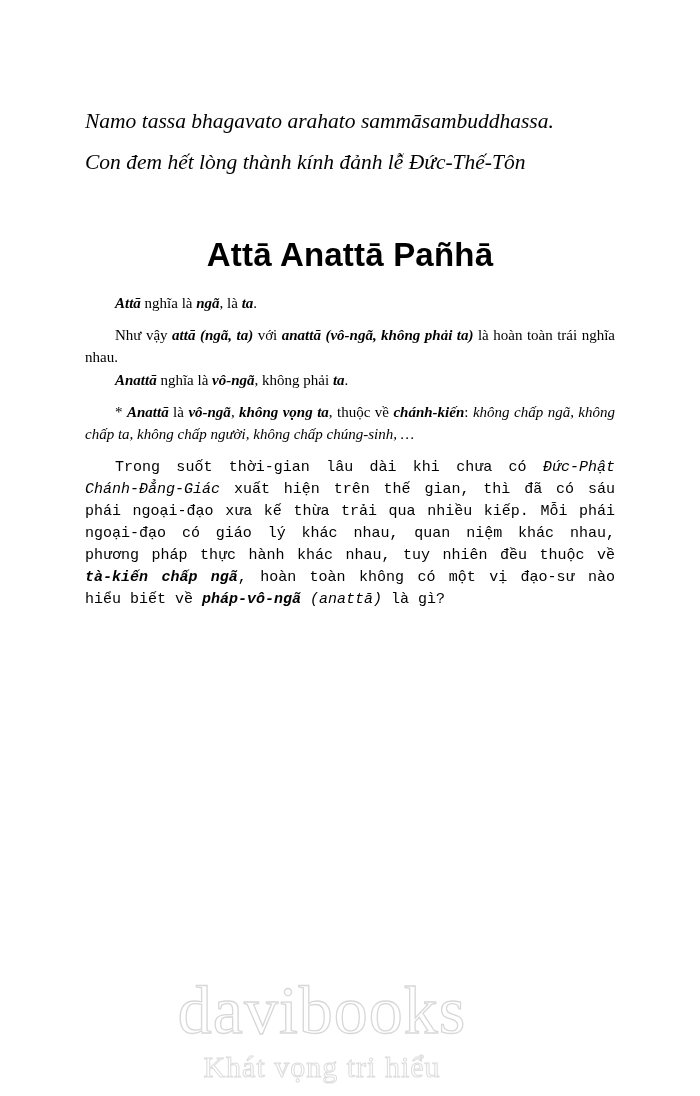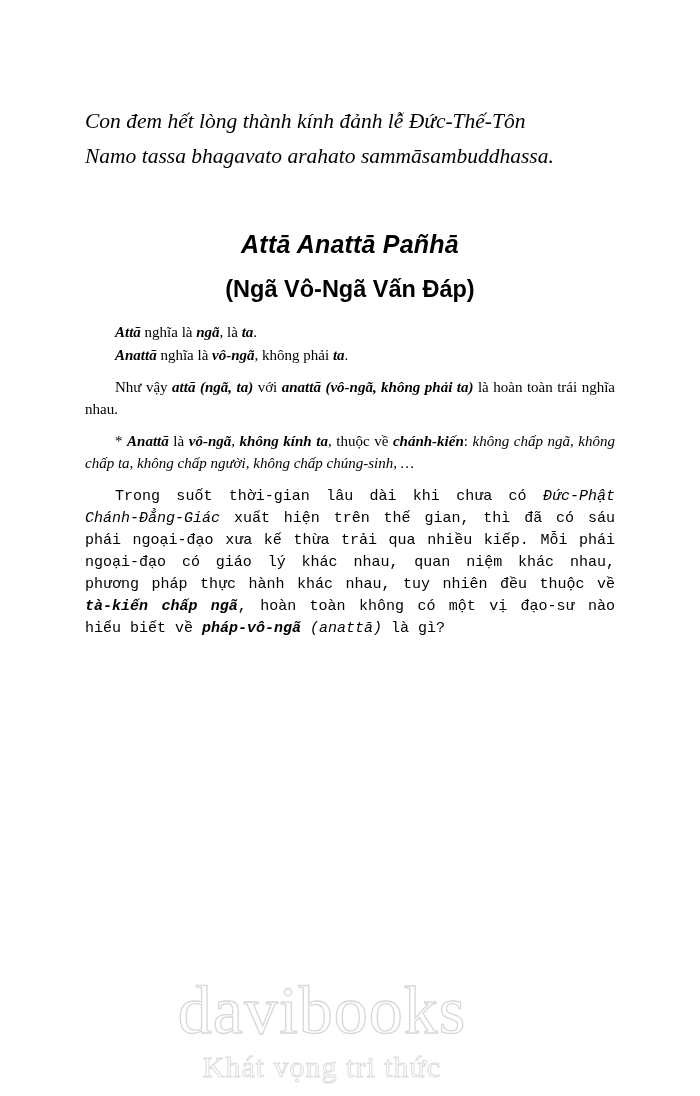--- a/index.html
+++ b/index.html
@@ -39,23 +39,22 @@
     white-space: nowrap;
   }
   .epigraph .l1 { margin-bottom: 6px; }
   .title-block {
     margin-top: 56px;
     text-align: center;
   }
   .title-main {
     font-family: "Liberation Sans", "DejaVu Sans", sans-serif;
     font-weight: bold;
-    font-size: 25px;
+    font-size: 33px;
     letter-spacing: 0.2px;
-    font-style: italic;
   }
   .title-sub {
     font-family: "Liberation Sans", "DejaVu Sans", sans-serif;
     font-weight: bold;
     font-size: 23.5px;
     margin-top: 17px;
   }
   .body-text {
     margin-top: 18px;
     font-size: 15px;
@@ -101,37 +100,36 @@
   }
 </style>
 </head>
 <body>
 
 <div class="page">
 
   <div class="content">
 
     <div class="epigraph">
+      <span class="line l1">Namo tassa bhagavato arahato sammāsambuddhassa.</span>
       <span class="line">Con đem hết lòng thành kính đảnh lễ Đức-Thế-Tôn</span>
-      <span class="line l1">Namo tassa bhagavato arahato sammāsambuddhassa.</span>
     </div>
 
     <div class="title-block">
       <div class="title-main">Attā Anattā Pañhā</div>
-      <div class="title-sub">(Ngã Vô-Ngã Vấn Đáp)</div>
     </div>
 
     <div class="body-text">
       <p class="para"><span class="bi">Attā</span><span> nghĩa là </span><span class="bi">ngã</span><span>, là </span><span class="bi">ta</span><span>.</span></p>
+      <p class="para gap"><span>Như vậy </span><span class="bi">attā (ngã, ta)</span><span> với </span><span class="bi">anattā (vô-ngã, không phải ta)</span><span> là hoàn toàn trái nghĩa nhau.</span></p>
       <p class="para"><span class="bi">Anattā</span><span> nghĩa là </span><span class="bi">vô-ngã</span><span>, không phải </span><span class="bi">ta</span><span>.</span></p>
-      <p class="para gap"><span>Như vậy </span><span class="bi">attā (ngã, ta)</span><span> với </span><span class="bi">anattā (vô-ngã, không phải ta)</span><span> là hoàn toàn trái nghĩa nhau.</span></p>
-      <p class="para gap"><span>* </span><span class="bi">Anattā</span><span> là </span><span class="bi">vô-ngã</span><span>, </span><span class="bi">không kính ta</span><span>, thuộc về </span><span class="bi">chánh-kiến</span><span>: </span><span class="it">không chấp ngã, không chấp ta, không chấp người, không chấp chúng-sinh, …</span></p>
+      <p class="para gap"><span>* </span><span class="bi">Anattā</span><span> là </span><span class="bi">vô-ngã</span><span>, </span><span class="bi">không vọng ta</span><span>, thuộc về </span><span class="bi">chánh-kiến</span><span>: </span><span class="it">không chấp ngã, không chấp ta, không chấp người, không chấp chúng-sinh, …</span></p>
       <p class="para gap2"><span>Trong suốt thời-gian lâu dài khi chưa có </span><span class="it">Đức-Phật Chánh-Đẳng-Giác</span><span> xuất hiện trên thế gian, thì đã có sáu phái ngoại-đạo xưa kế thừa trải qua nhiều kiếp. Mỗi phái ngoại-đạo có giáo lý khác nhau, quan niệm khác nhau, phương pháp thực hành khác nhau, tuy nhiên đều thuộc về </span><span class="bi">tà-kiến chấp ngã</span><span>, hoàn toàn không có một vị đạo-sư nào hiểu biết về </span><span class="bi">pháp-vô-ngã</span><span class="it"> (anattā)</span><span> là gì?</span></p>
     </div>
 
   </div>
 
   <div class="watermark">
     <div class="wm-main">davibooks</div>
-    <div class="wm-sub">Khát vọng tri thức</div>
+    <div class="wm-sub">Khát vọng tri hiểu</div>
   </div>
 
 </div>
 
 </body></html>

